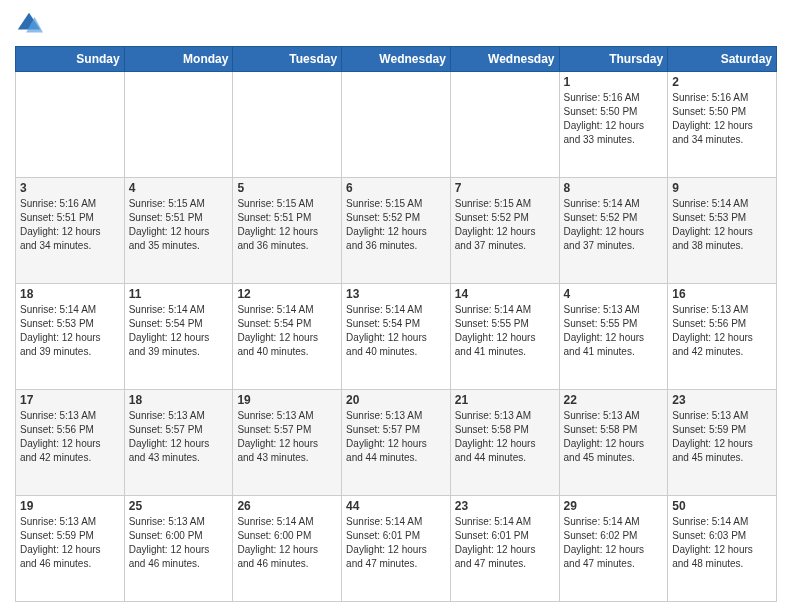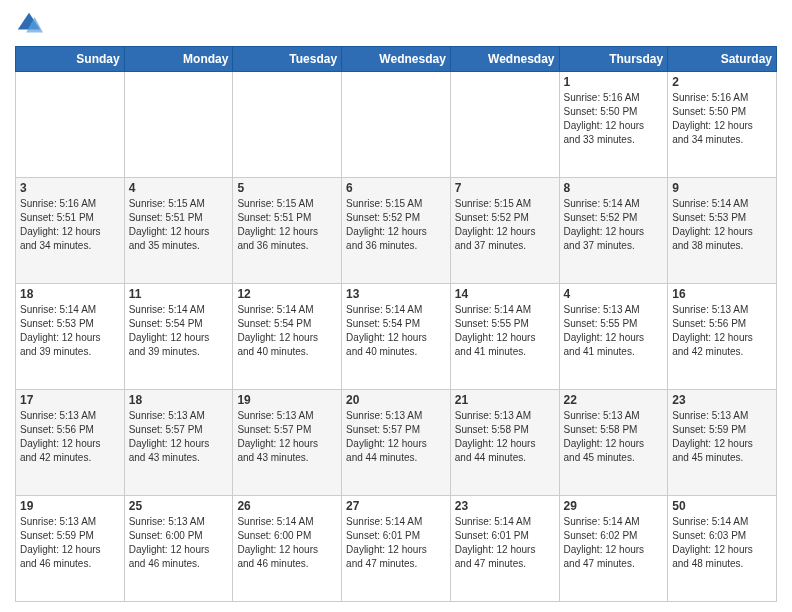--- a/index.html
+++ b/index.html
@@ -324,21 +324,21 @@
 and 46 minutes.</div>
           </td>
           <td>
             <span class="day-number">26</span>
             <div class="day-info" style="white-space: pre-line;">Sunrise: 5:14 AM
 Sunset: 6:00 PM
 Daylight: 12 hours
 and 46 minutes.</div>
           </td>
           <td>
-            <span class="day-number">27</span>
+            <span class="day-number">44</span>
             <div class="day-info" style="white-space: pre-line;">Sunrise: 5:14 AM
 Sunset: 6:01 PM
 Daylight: 12 hours
 and 47 minutes.</div>
           </td>
           <td>
             <span class="day-number">23</span>
             <div class="day-info" style="white-space: pre-line;">Sunrise: 5:14 AM
 Sunset: 6:01 PM
 Daylight: 12 hours

